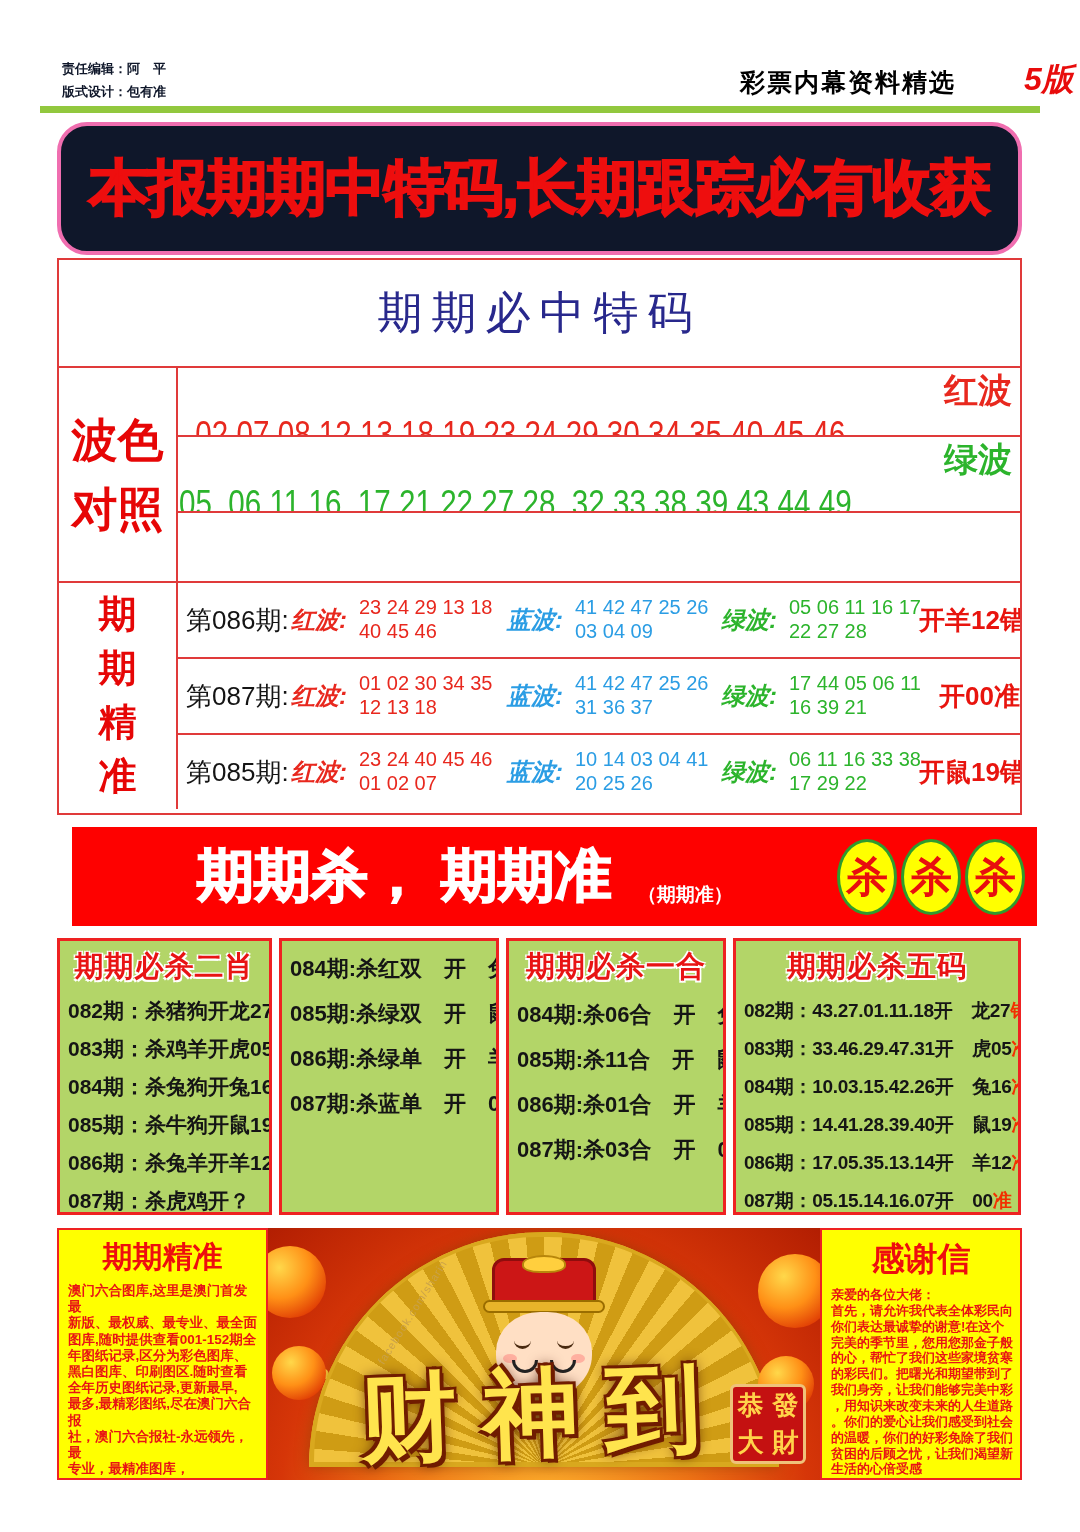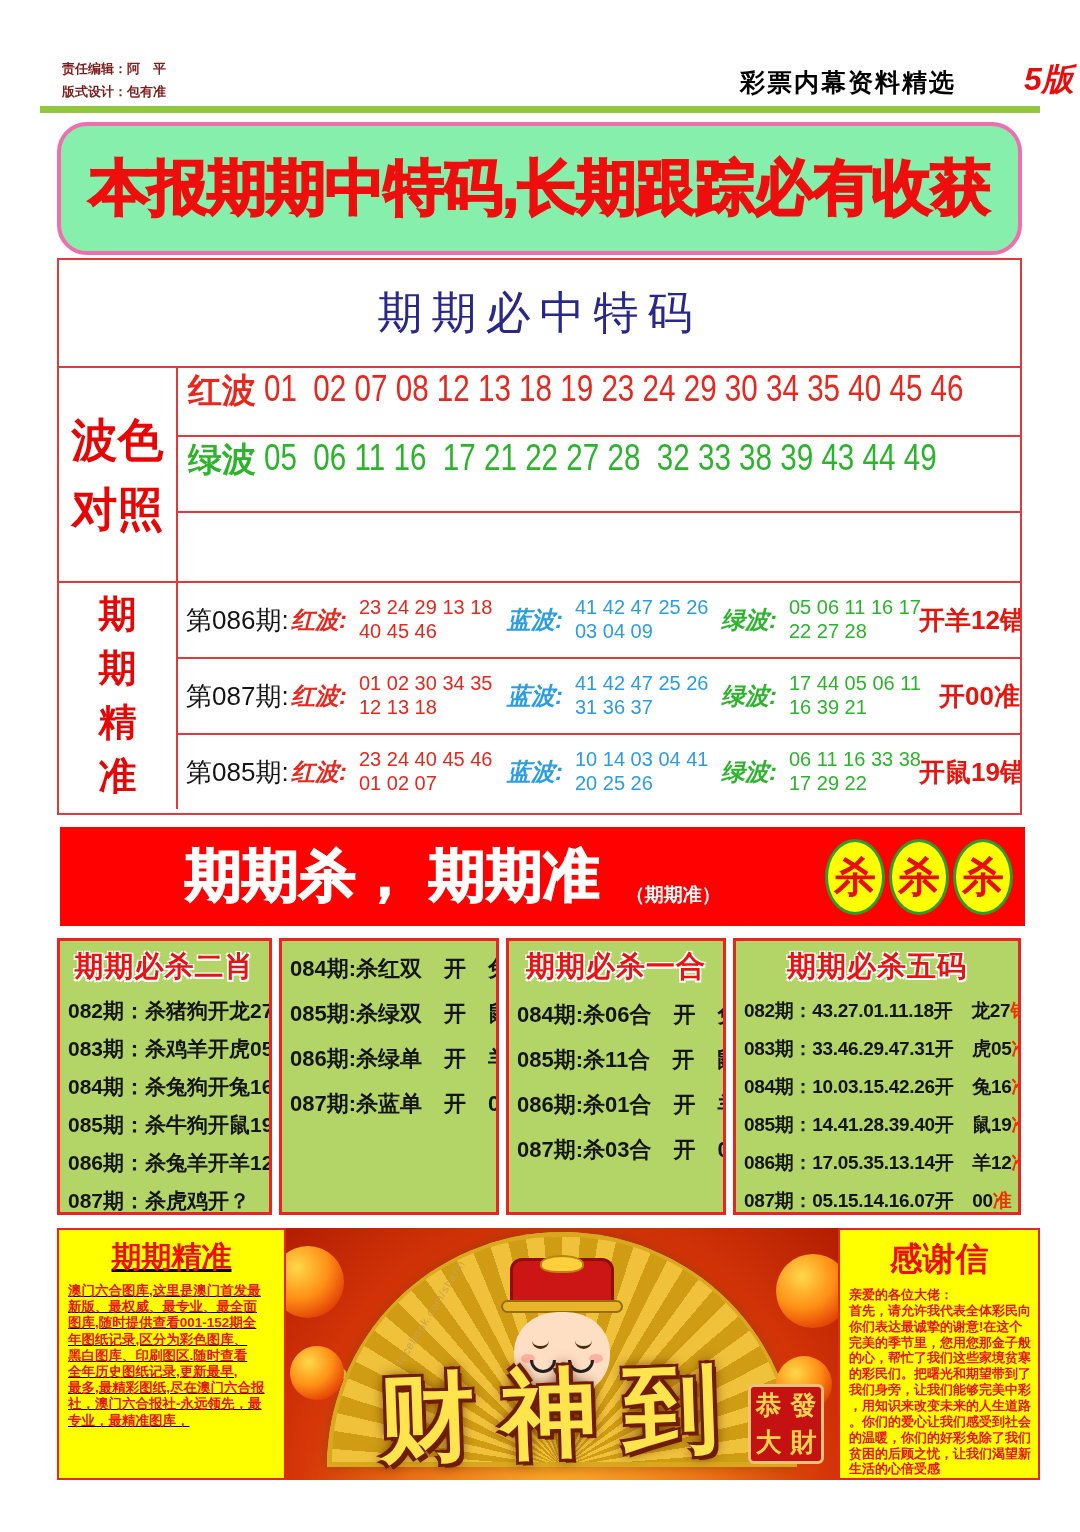--- a/index.html
+++ b/index.html
@@ -1,62 +1,62 @@
 <!DOCTYPE html>
 <html><head>
 <meta charset="utf-8">
 <style>
   * { margin:0; padding:0; box-sizing:border-box; }
   body { background:#ffffff; font-family:"Liberation Sans","DejaVu Sans",sans-serif; }
   .page { position:relative; width:1080px; height:1532px; background:#fff; overflow:hidden; }
 
   
-  .hdr-left { position:absolute; left:62px; top:58px; font-size:13px; font-weight:bold; color:#7f1d1d; line-height:1.75; }
+  .hdr-left { position:absolute; left:62px; top:58px; font-size:13px; font-weight:bold; color:#0f172a; line-height:1.75; }
   .masthead { position:absolute; left:740px; top:66px; font-size:25px; font-weight:bold; color:#000; letter-spacing:2px; }
   .page-no { position:absolute; left:1024px; top:58px; font-size:32px; font-weight:bold; font-style:italic; color:#e80c0c; }
   .green-bar { position:absolute; left:40px; top:106px; width:1000px; height:7px; background:#92c83e; }
 
   
-  .banner { position:absolute; left:57px; top:122px; width:965px; height:133px; background:#86efac;
+  .banner { position:absolute; left:57px; top:122px; width:965px; height:133px; background:#0f172a;
             border:4px solid #f06eb0; border-radius:30px; display:flex; align-items:center; justify-content:center; overflow:hidden; }
   .banner-text { font-size:60px; font-weight:bold; color:#ee0e0e; -webkit-text-stroke:2px #ee0e0e;
                  letter-spacing:-1px; white-space:nowrap; }
 
   
   .stable { position:absolute; left:57px; top:258px; width:965px; height:557px; border:2px solid #e03a3a; }
   .st-title { height:108px; border-bottom:2px solid #e03a3a; display:flex; align-items:center; justify-content:center;
               font-size:45px; font-weight:normal; color:#28288c; letter-spacing:9px; }
   .band { display:flex; }
   .band1 { height:215px; border-bottom:2px solid #e03a3a; }
   .band2 { height:226px; }
   .col-label { width:119px; border-right:2px solid #e03a3a; display:flex; align-items:center; justify-content:center;
                text-align:center; color:#e60606; font-weight:bold; white-space:pre-line; flex:none; }
   .bose { font-size:46px; line-height:1.5; }
   .jz { font-size:38px; line-height:1.42; }
   .band-rows { flex:1; display:flex; flex-direction:column; min-width:0; }
-  .crow { display:flex; align-items:flex-start; padding-left:10px; overflow:hidden; }
+  .crow { display:flex; align-items:flex-end; padding-left:10px; overflow:hidden;flex-direction:column; }
   .crow-red   { height:69px; border-bottom:2px solid #e03a3a; }
   .crow-green { height:76px; border-bottom:2px solid #e03a3a; }
   .crow-blue  { height:66px; }
   .cw { font-size:34px; font-weight:bold; margin-right:8px; flex:none; }
   .cnums { font-size:37px; white-space:pre; display:inline-block; transform:scaleX(.8); transform-origin:0 50%; }
   .c-red   { color:#e8281e; }
   .c-green { color:#2cb42c; }
   .c-blue  { color:#2b9de4; }
 
   .prow { flex:1; display:flex; align-items:center; padding-left:8px; overflow:hidden; border-bottom:2px solid #e03a3a; }
   .prow:last-child { border-bottom:none; }
   .pp { width:105px; font-size:26px; color:#141414; flex:none; }
   .pw { width:68px; font-size:24px; font-weight:bold; font-style:italic; flex:none; }
   .pn { display:flex; flex-direction:column; font-size:20px; line-height:1.18; flex:none; white-space:pre; }
   .pn-r { width:148px; } .pn-b { width:146px; } .pn-g { width:130px; }
   .presult { margin-left:auto; font-size:26px; font-weight:bold; color:#e8140e; white-space:nowrap; flex:none; }
 
   
-  .kban { position:absolute; left:60px; top:827px; width:965px; height:99px; background:#fe0100;
+  .kban { position:absolute; left:72px; top:827px; width:965px; height:99px; background:#fe0100;
           display:flex; align-items:center; overflow:hidden; }
   .kb-head { margin-left:125px; font-size:57px; color:#fff; font-weight:bold; -webkit-text-stroke:1.5px #fff; white-space:pre; }
   .kb-note { margin-left:26px; margin-top:36px; font-size:19px; color:#ffffff; font-weight:bold; }
   .kb-badges { margin-left:auto; margin-right:12px; display:flex; gap:4px; }
   .badge { width:60px; height:76px; background:#ffff00; border:3px solid #2e9b2e; border-radius:50%;
            display:flex; align-items:center; justify-content:center; font-size:42px; font-weight:bold; color:#e80e0e; }
 
   
   .kboxes { position:absolute; left:57px; top:938px; width:965px; height:277px; display:flex; gap:7px; }
   .kbox { background:#b3d568; border:3px solid #ee2222; overflow:hidden; }
@@ -67,21 +67,21 @@
   .krow { display:flex; align-items:baseline; white-space:pre; }
   .kb1 .krow { font-size:21px; line-height:38px; }
   .kb2 .krow, .kb3 .krow { font-size:22px; line-height:45px; }
   .kb4 .krow { font-size:19px; line-height:38px; letter-spacing:-0.3px; }
   .krow-text { color:#151515; font-weight:bold; }
   .krow-verdict { color:#f23000; font-weight:bold; }
 
   
   .bottom { position:absolute; left:57px; top:1228px; width:965px; height:252px; display:flex; }
   .ybox { background:#ffff00; border:2px solid #ee2222; overflow:hidden; flex:none; }
-  .ybox-left { width:229px;text-decoration:underline; }
+  .ybox-left { width:211px; }
   .ybox-right { width:202px; }
   .ybox-title { text-align:center; font-size:30px; font-weight:bold; color:#ee0e0e; margin-top:7px; }
   .ybox-right .ybox-title { font-size:33px; }
   .ybox-body { white-space:pre-line; color:#e81414; font-weight:bold; padding:5px 6px 0 9px; }
   .ybox-left .ybox-body { font-size:13.5px; line-height:1.2; }
   .ybox-right .ybox-body { font-size:13px; line-height:1.22; }
 
   
   .art { width:552px; position:relative; overflow:hidden; flex:none;
     background-image:

